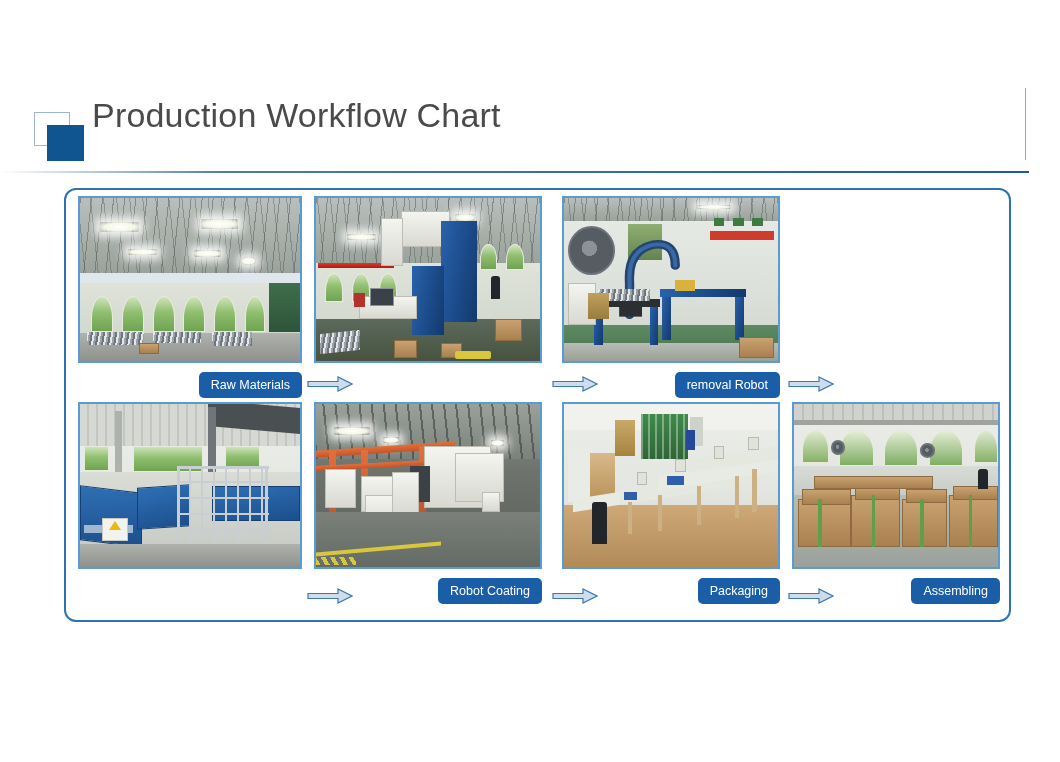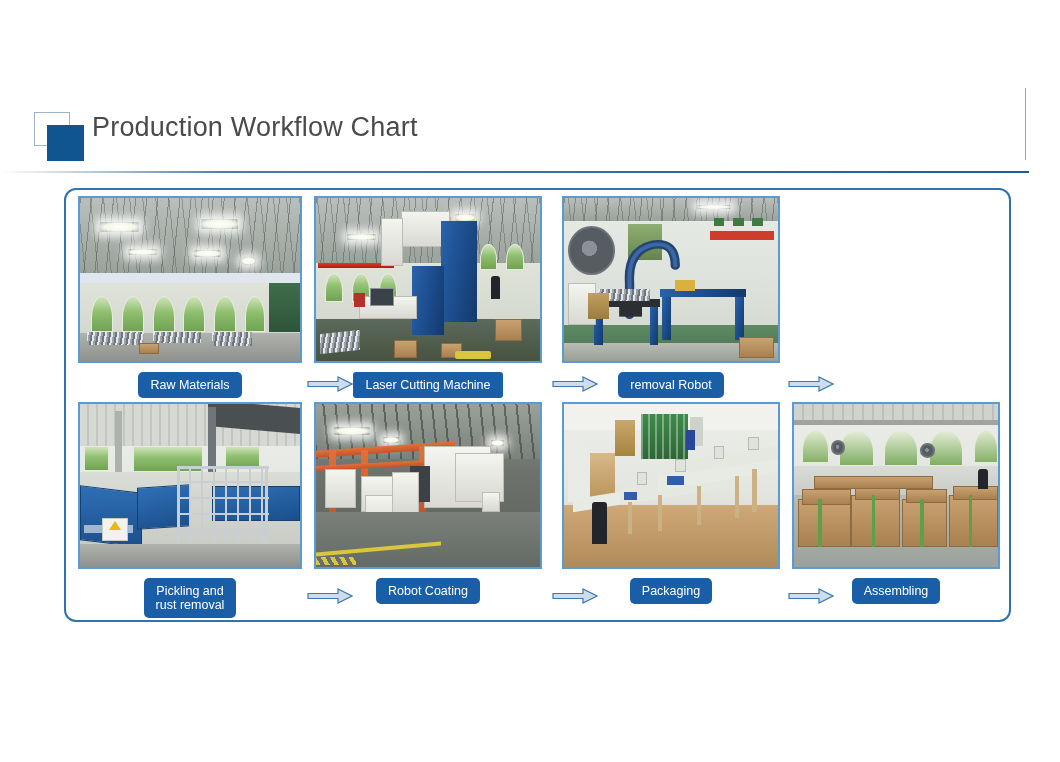--- a/index.html
+++ b/index.html
@@ -24,22 +24,22 @@
     width: 36px; height: 34px;
     border: 1.5px solid #9db6ce;
     background: #ffffff;
   }
   .logo-mark .sq-solid {
     position: absolute; left: 13px; top: 13px;
     width: 37px; height: 36px;
     background: #10558f;
   }
   .page-title {
-    position: absolute; left: 92px; top: 112px;
-    font-size: 27px; color: #4a4a4a;
+    position: absolute; left: 92px; top: 96px;
+    font-size: 34px; color: #4a4a4a;
     font-weight: 400; letter-spacing: 0.2px;
     white-space: nowrap;
   }
 
   .brand {
     position: absolute; right: 47px; top: 104px;
     height: 38px;
     display: flex; align-items: center;
   }
   .brand-text {
@@ -78,21 +78,21 @@
 
   .row {
     position: absolute; left: 0;
     width: 100%; height: 206px;
   }
   .row-1 { top: 6px; }
   .row-2 { top: 212px; }
 
   .stage {
     position: absolute; top: 0;
-    display: flex; flex-direction: column; align-items: center;
+    display: flex; flex-direction: column; align-items: flex-end;
   }
 
   .photo {
     border: 2px solid #5b9bd5;
     background: #dfe6ec;
     position: relative;
     overflow: hidden;
   }
   .photo .scene { position: absolute; inset: 0; }
 
@@ -275,21 +275,20 @@
           <div style="position:absolute;left:24%;top:55%;width:11%;height:11%;background:#3a4148;border:1px solid #8b9299;"></div>
           <div style="position:absolute;left:17%;top:58%;width:5%;height:9%;background:#b2332b;"></div>
           <div class="metal-stack" style="left:2%;bottom:6%;width:18%;height:12%;transform:skewY(-6deg);"></div>
           <div class="box-brown" style="left:35%;bottom:2%;width:10%;height:11%;"></div>
           <div class="box-brown" style="left:56%;bottom:2%;width:9%;height:9%;"></div>
           <div class="box-brown" style="left:80%;bottom:12%;width:12%;height:14%;"></div>
           <div style="position:absolute;left:62%;bottom:1%;width:16%;height:5%;background:#d8c73d;border-radius:2px;"></div>
           <div class="worker-dark" style="left:78%;top:48%;width:4%;height:14%;"></div>
         </div>
       </div>
-      <div class="stage-label sharp">Laser Cutting Machine</div>
     </div>
 
     <div class="arrow" style="left:486px;top:180px;">
       <svg width="46" height="16" viewBox="0 0 46 16">
         <path d="M1 5.5 L31 5.5 L31 1 L45 8 L31 15 L31 10.5 L1 10.5 Z" fill="#cfdcea" stroke="#3b78b5" stroke-width="1.2"></path>
       </svg>
     </div>
 
     <div class="stage" style="left:496px;width:218px;">
       <div class="photo" style="width:218px;height:167px;">
@@ -361,22 +360,20 @@
 
           <div style="position:absolute;left:44%;top:38%;width:42%;height:50%;
             background:repeating-linear-gradient(90deg,#c9ced2 0 2px,rgba(0,0,0,0) 2px 12px),
                        repeating-linear-gradient(0deg,#c9ced2 0 2px,rgba(0,0,0,0) 2px 16px);"></div>
           <div class="rack-bar" style="left:44%;top:38%;width:42%;height:3px;"></div>
           <div class="rack-bar" style="left:44%;top:38%;width:3px;height:50%;"></div>
           <div class="rack-bar" style="left:84%;top:38%;width:3px;height:50%;"></div>
           <div class="floor-grey" style="height:14%;"></div>
         </div>
       </div>
-      <div class="stage-label">Pickling and
-rust removal</div>
     </div>
 
     <div class="arrow" style="left:241px;top:186px;">
       <svg width="46" height="16" viewBox="0 0 46 16">
         <path d="M1 5.5 L31 5.5 L31 1 L45 8 L31 15 L31 10.5 L1 10.5 Z" fill="#cfdcea" stroke="#3b78b5" stroke-width="1.2"></path>
       </svg>
     </div>
 
     <div class="stage" style="left:248px;width:228px;">
       <div class="photo" style="width:228px;height:167px;">

